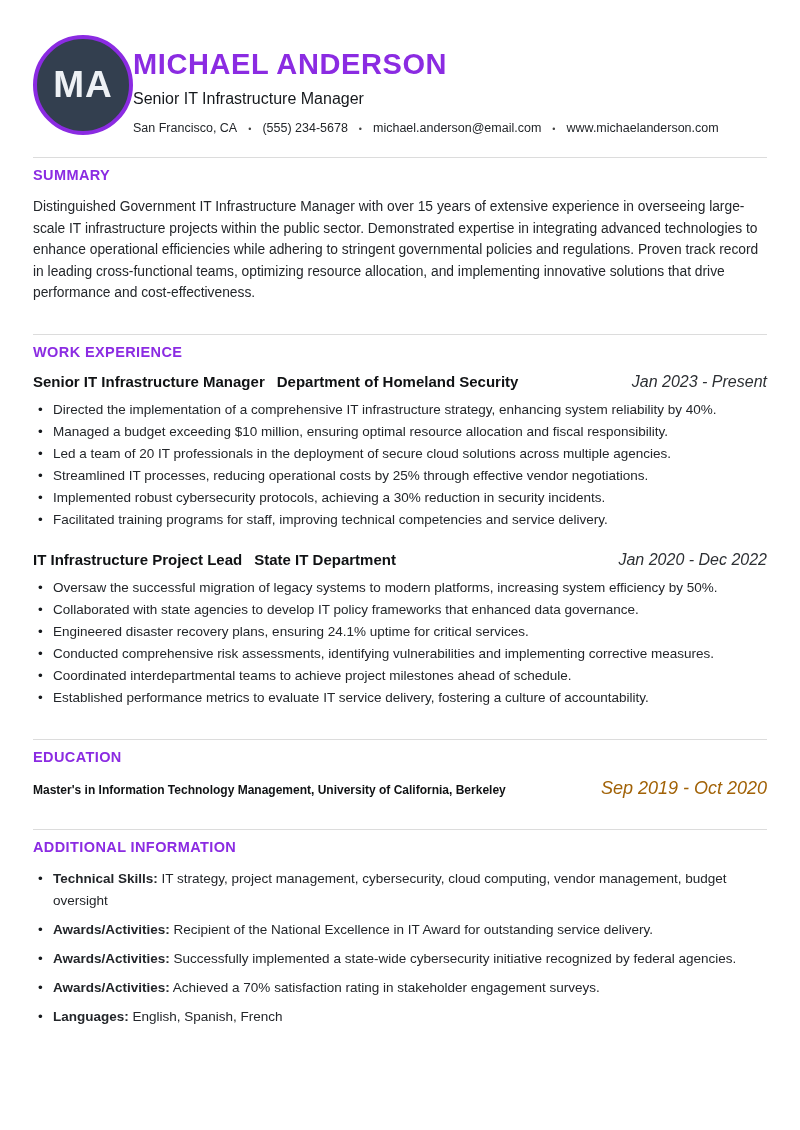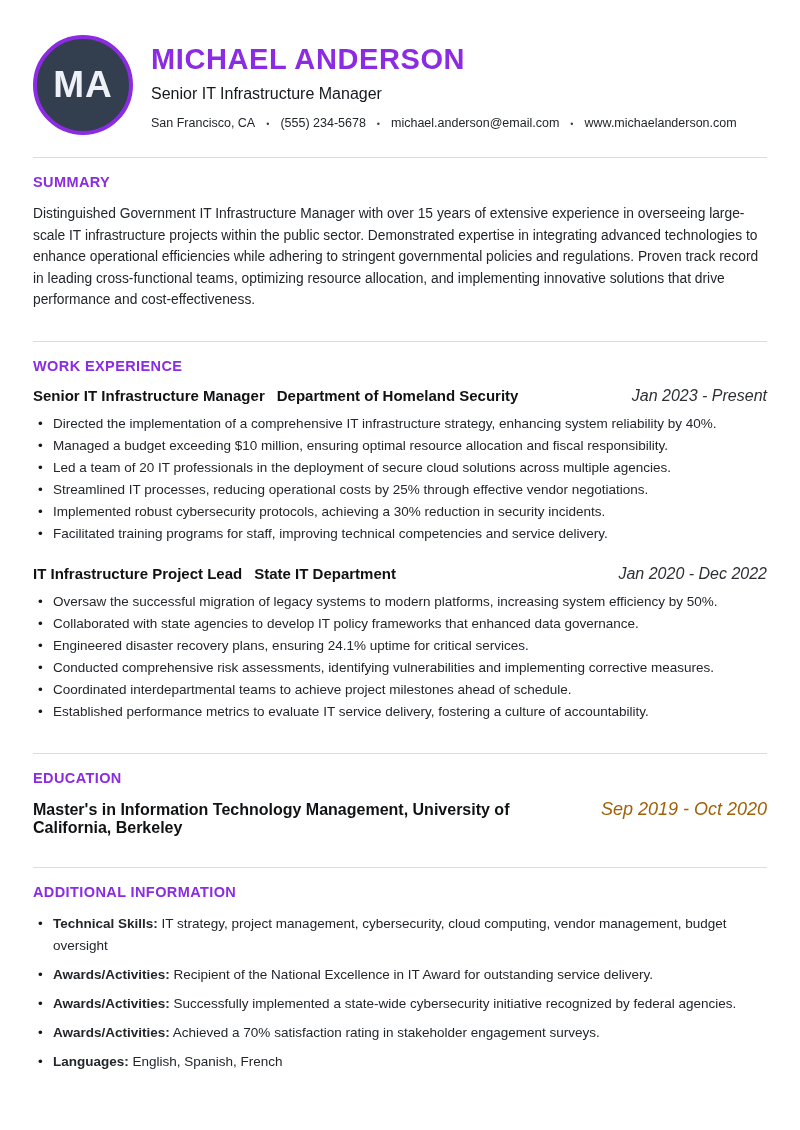--- a/index.html
+++ b/index.html
@@ -7,21 +7,21 @@
   body {
     width: 800px;
     min-height: 1130px;
     margin: 0 auto;
     font-family: "Liberation Sans", sans-serif;
     color: #1f2328;
   }
   .page { padding: 35px 33px 40px 33px; }
 
   
-  .header { display: flex; align-items: center; gap: 18px; }
+  .header { display: flex; align-items: flex-end; }
   .avatar {
     width: 100px; height: 100px;
     border-radius: 50%;
     background: #333f4f;
     border: 4px solid #8b2be2;
     display: flex; align-items: center; justify-content: center;
     flex-shrink: 0;
   }
   .avatar span {
     color: #eef1f5;
@@ -39,21 +39,21 @@
   }
   .headline { font-size: 16px; color: #15181c; margin-bottom: 13px; }
   .contact-row {
     display: flex; align-items: center; flex-wrap: wrap;
     gap: 11px;
     font-size: 12.5px; color: #23262a;
   }
   .contact-row .sep { color: #444; font-size: 9px; position: relative; top: 1px; }
 
   
-  .section { margin-top: 30px; border-top: 1px solid #dcdcdc; padding-top: 16px; }
+  .section { margin-top: 30px; border-top: 1px solid #dcdcdc; padding-top: 9px; }
   .section.first { margin-top: 22px; }
   .section-heading {
     color: #8b2be2;
     font-size: 14.5px;
     font-weight: bold;
     letter-spacing: 0.4px;
     margin-bottom: 13px;
   }
   .summary-text { font-size: 13.8px; line-height: 1.56; color: #23262a; max-width: 734px; }
 
@@ -77,21 +77,21 @@
     color: #23262a;
   }
   ul.bullets li::before {
     content: "\2022";
     position: absolute; left: 0; top: 0;
     color: #15181c;
   }
 
   
   .edu-row { display: flex; justify-content: space-between; align-items: baseline; }
-  .edu-degree { font-weight: bold; font-size: 16px; color: #101214; }
+  .edu-degree { font-weight: bold; font-size: 12px; color: #101214; }
   .edu-dates { font-style: italic; font-size: 18px; color: #a16207; white-space: nowrap; margin-left: 16px; }
 
   
   ul.addl li { margin-bottom: 7px; }
   ul.addl li:last-child { margin-bottom: 0; }
   .item-label { font-weight: bold; }
 </style>
 </head>
 <body>
 

